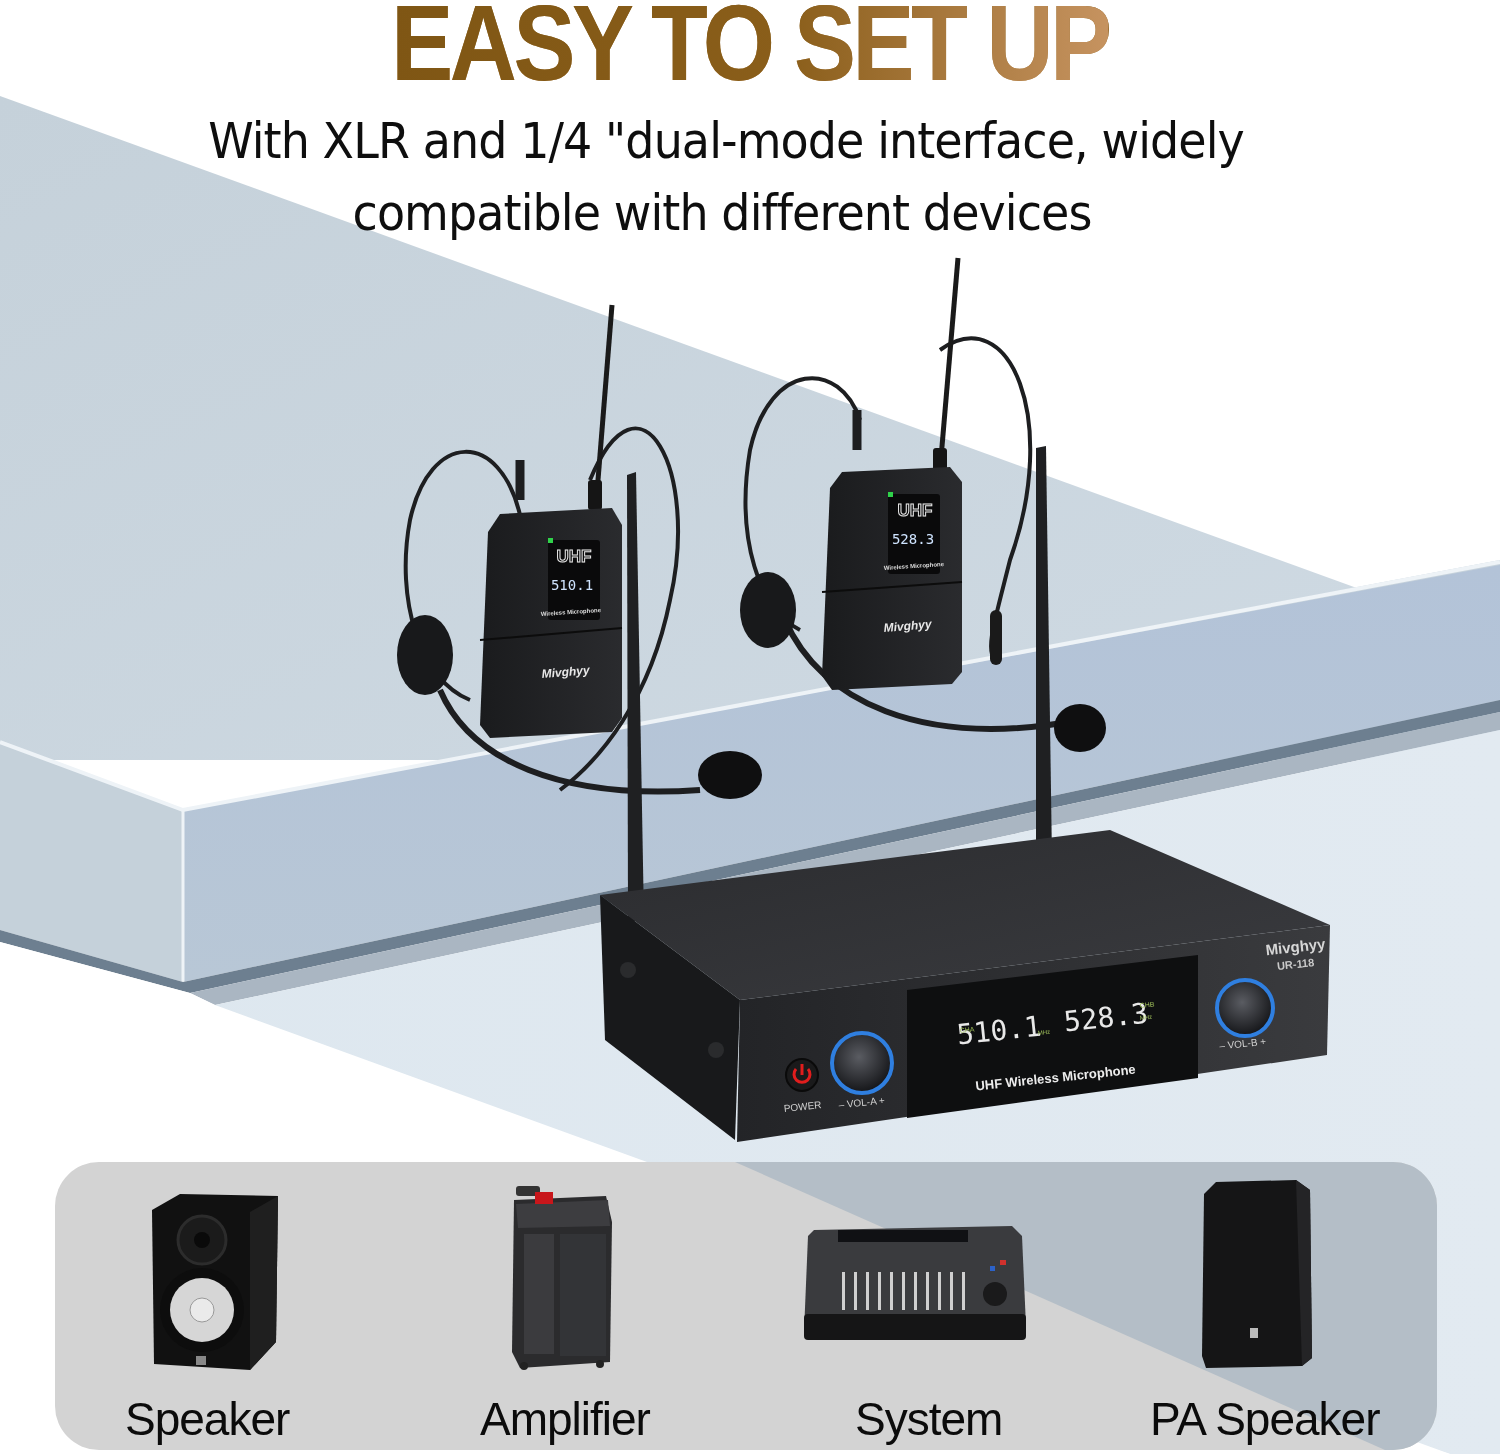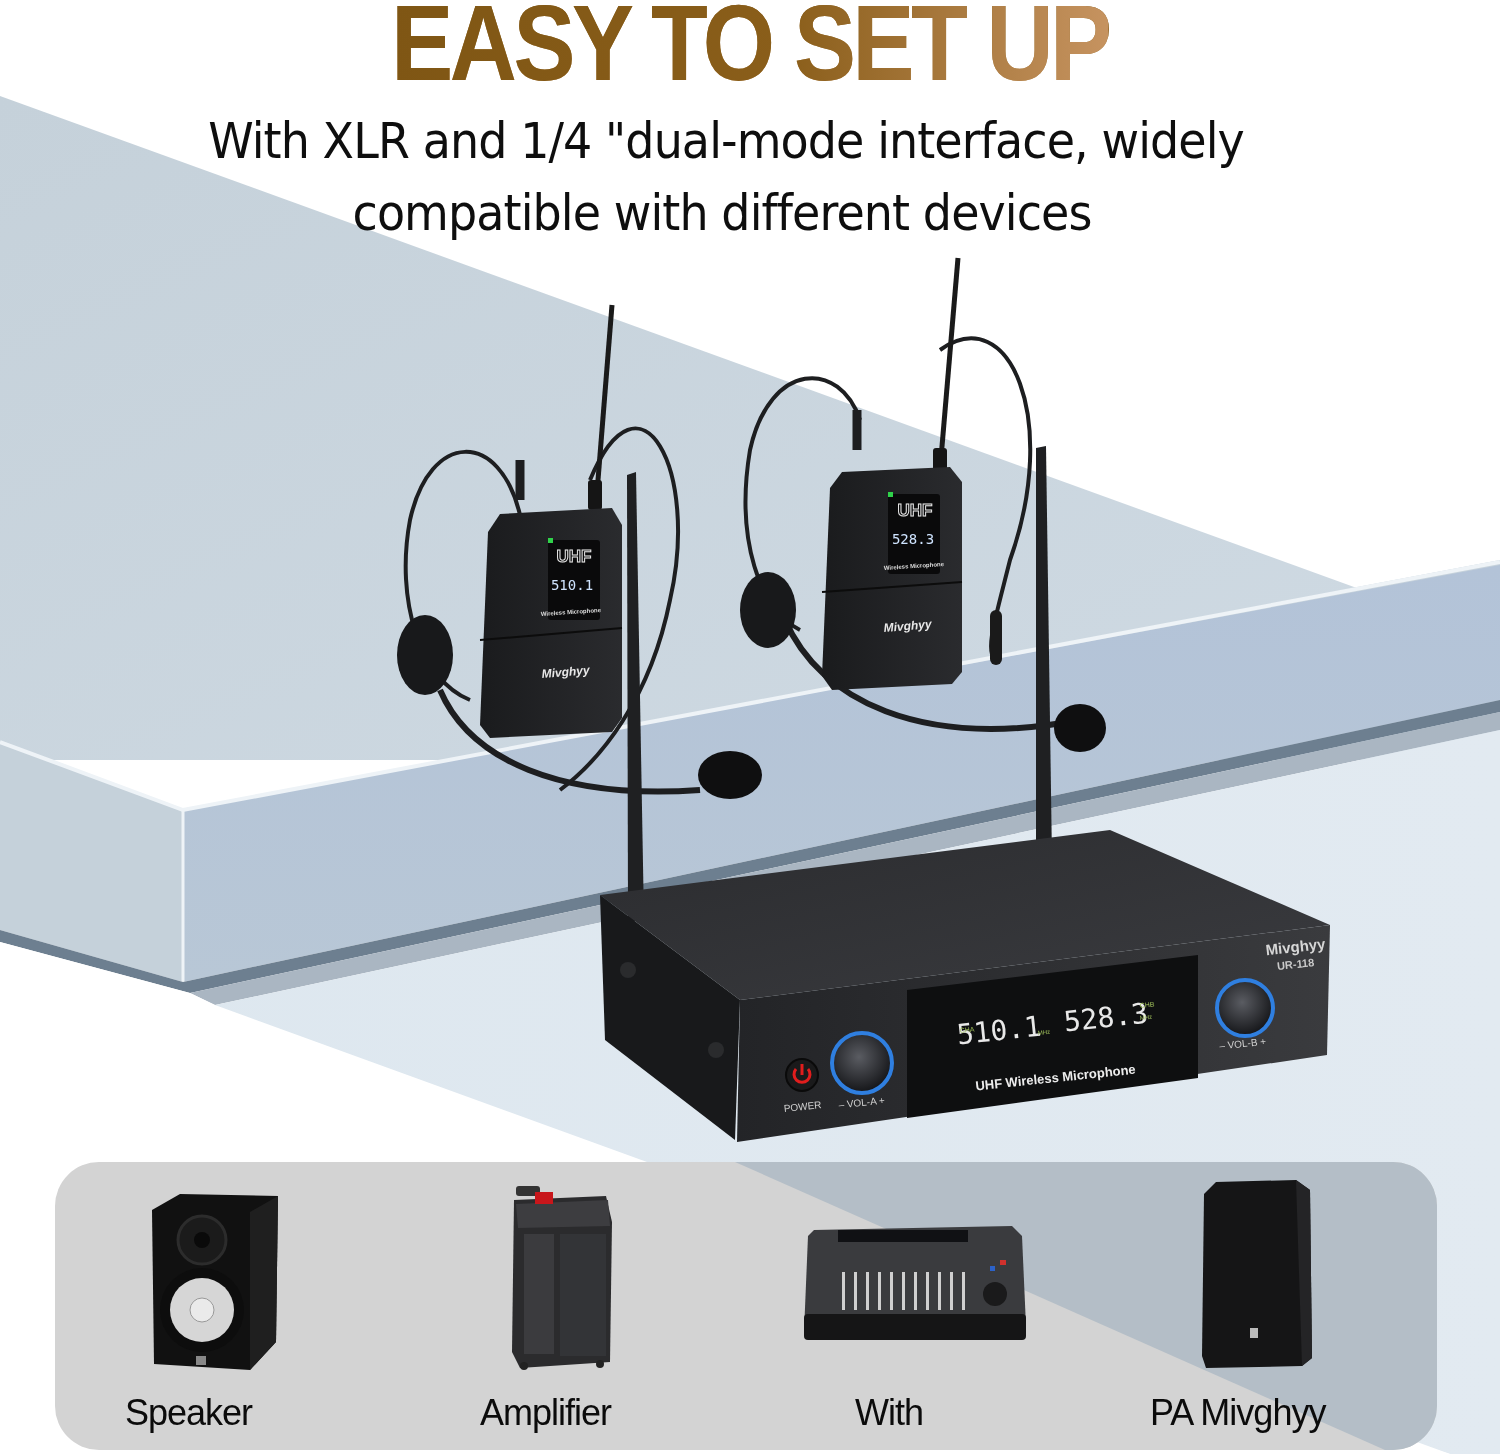--- a/index.html
+++ b/index.html
@@ -36,21 +36,21 @@
   .devices-panel {
     position:absolute; left:55px; top:1162px; width:1382px; height:288px;
     border-radius:44px; overflow:hidden; background:#d3d3d3;
   }
   .devices-panel .diag {
     position:absolute; inset:0;
   }
   .device { position:absolute; top:0; height:288px; }
   .device-label {
     position:absolute; top:230px; font-family:"Liberation Sans", sans-serif;
-    font-size:36px; color:#0b0b0b; white-space:nowrap; letter-spacing:-1px;
+    font-size:46px; color:#0b0b0b; white-space:nowrap; letter-spacing:-1px;
   }
   .device-img { position:absolute; }
 </style>
 </head>
 <body>
 
 <div class="bg-layer">
   <svg width="1500" height="1454" viewBox="0 0 1500 1454">
     <defs>
       <linearGradient id="wallG" x1="0" y1="0" x2="1" y2="1">
@@ -242,24 +242,24 @@
         <rect x="114" y="50" width="3" height="38"></rect>
           <rect x="126" y="50" width="3" height="38"></rect>
         <rect x="138" y="50" width="3" height="38"></rect>
           <rect x="150" y="50" width="3" height="38"></rect>
         <rect x="162" y="50" width="3" height="38"></rect>
       </g>
       <circle cx="195" cy="72" r="12" fill="#1a1a1b"></circle>
       <rect x="200" y="38" width="6" height="5" fill="#d0312d"></rect>
       <rect x="190" y="44" width="5" height="5" fill="#2c62c8"></rect>
     </svg>
-    <div class="device-label" style="left:55px;">With</div>
+    <div class="device-label" style="left:55px;">System</div>
   </div>
 
   <div class="device" style="left:1090px;width:260px;">
     <svg class="device-img" style="left:53px;top:18px;" width="120" height="190" viewBox="0 0 120 190">
       <path d="M6,14 L18,2 L98,0 L112,10 L114,178 L104,186 L8,188 L4,176 Z" fill="#151516"></path>
       <path d="M98,0 L112,10 L114,178 L104,186 Z" fill="#242426"></path>
       <rect x="52" y="148" width="8" height="10" fill="#bbb"></rect>
     </svg>
-    <div class="device-label" style="left:5px;">PA Mivghyy</div>
+    <div class="device-label" style="left:5px;">PA Speaker</div>
   </div>
 </div>
 
 </body></html>

